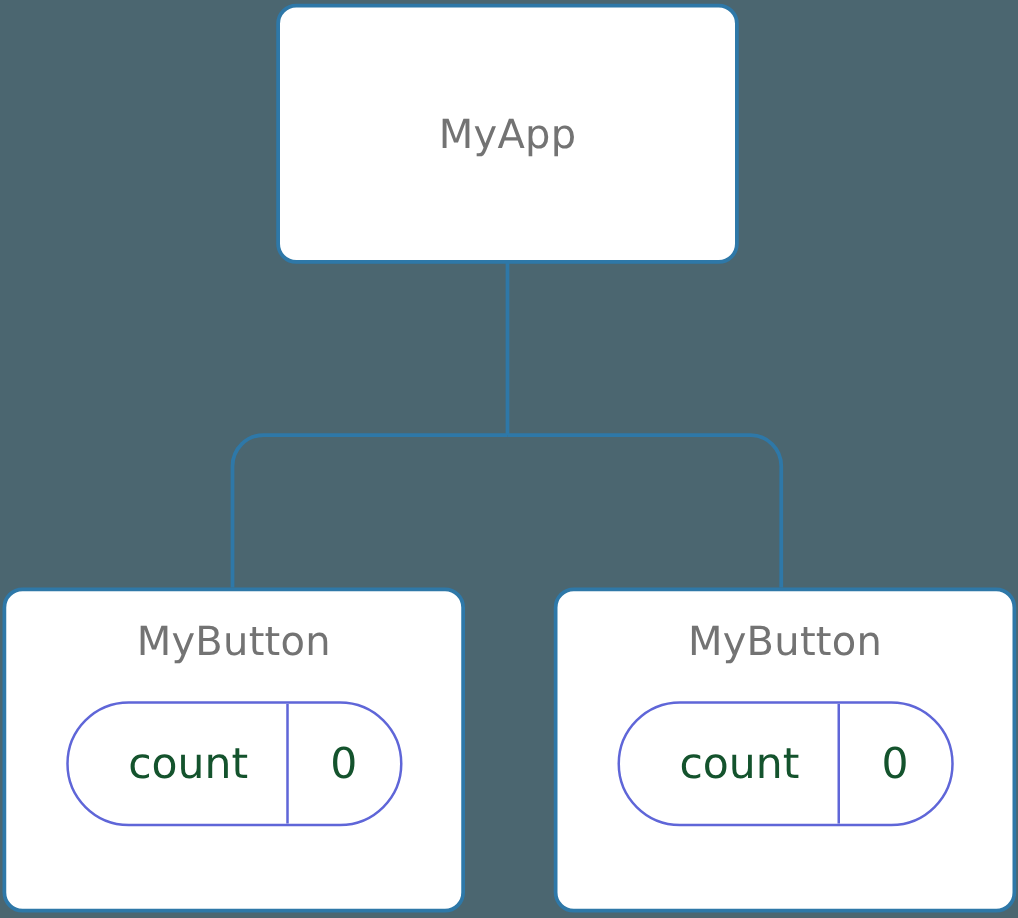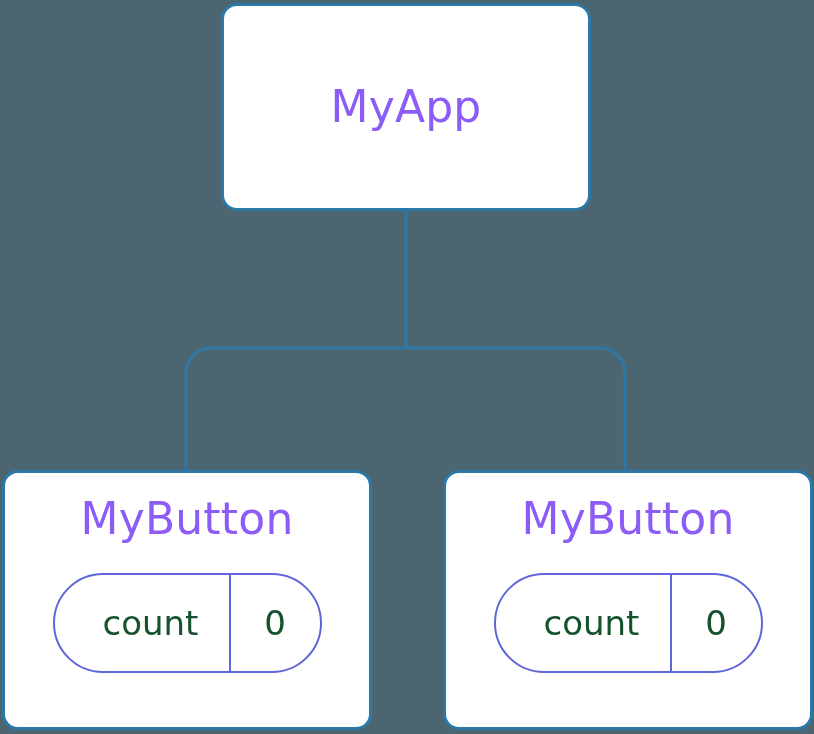--- a/index.html
+++ b/index.html
@@ -54,22 +54,22 @@
   .node-leaf {
     top: 470px;
     width: 370px;
     height: 260px;
     padding-top: 24px;
   }
   .node-leaf-left  { left: 2px; }
   .node-leaf-right { left: 443px; }
 
   .node-title {
-    color: #8b5cf6;
-    font-size: 44px;
+    color: #737373;
+    font-size: 32px;
     line-height: 1;
     letter-spacing: 0.2px;
     white-space: nowrap;
     text-align: center;
   }
 
   
   .state-pill {
     margin-top: 32px;
     height: 100px;

